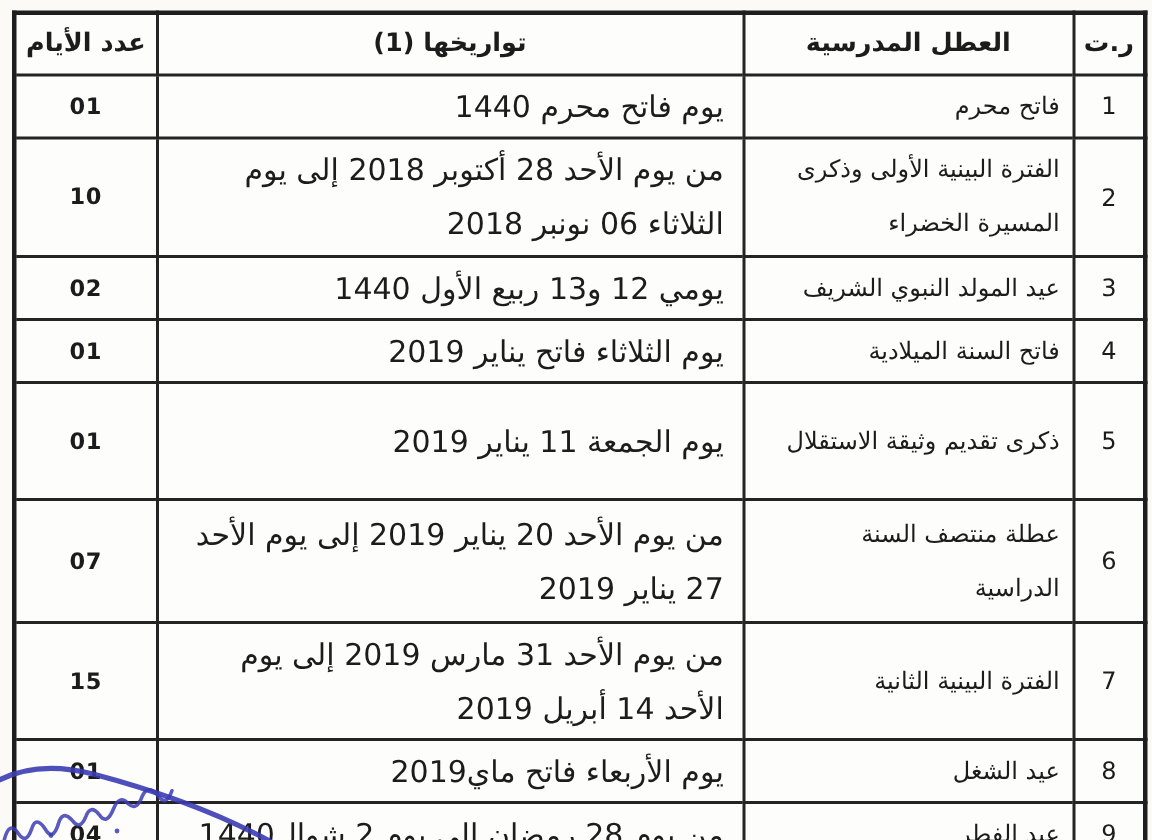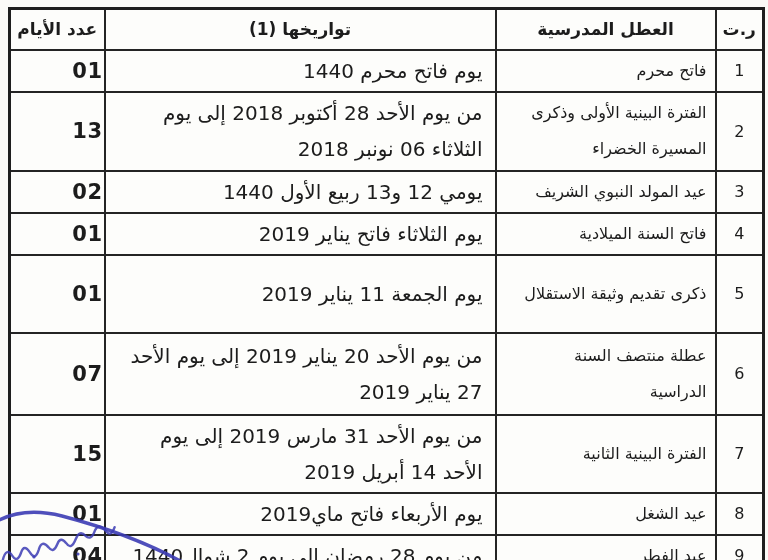--- a/index.html
+++ b/index.html
@@ -61,22 +61,23 @@
     line-height: 36px;
     padding: 2px 8px 2px 24px;
   }
   td.c-dates {
     text-align: right;
     font-size: 20px;
     line-height: 36px;
     padding: 2px 12px;
   }
   td.c-days {
+    text-align: center;
     font-weight: bold;
-    font-size: 21px;
+    font-size: 15px;
     letter-spacing: 0.5px;
   }
   .stamp {
     position: absolute;
     left: 0;
     bottom: 0;
     pointer-events: none;
   }
 </style>
 </head>
@@ -104,21 +105,21 @@
       <td class="c-index">1</td>
       <td class="c-holiday">فاتح محرم</td>
       <td class="c-dates">يوم فاتح محرم 1440</td>
       <td class="c-days">01</td>
     </tr>
 
     <tr>
       <td class="c-index">2</td>
       <td class="c-holiday">الفترة البينية الأولى وذكرى المسيرة الخضراء</td>
       <td class="c-dates">من يوم الأحد 28 أكتوبر 2018 إلى يوم الثلاثاء 06 نونبر 2018</td>
-      <td class="c-days">13</td>
+      <td class="c-days">10</td>
     </tr>
 
     <tr>
       <td class="c-index">3</td>
       <td class="c-holiday">عيد المولد النبوي الشريف</td>
       <td class="c-dates">يومي 12 و13 ربيع الأول 1440</td>
       <td class="c-days">02</td>
     </tr>
 
     <tr>

